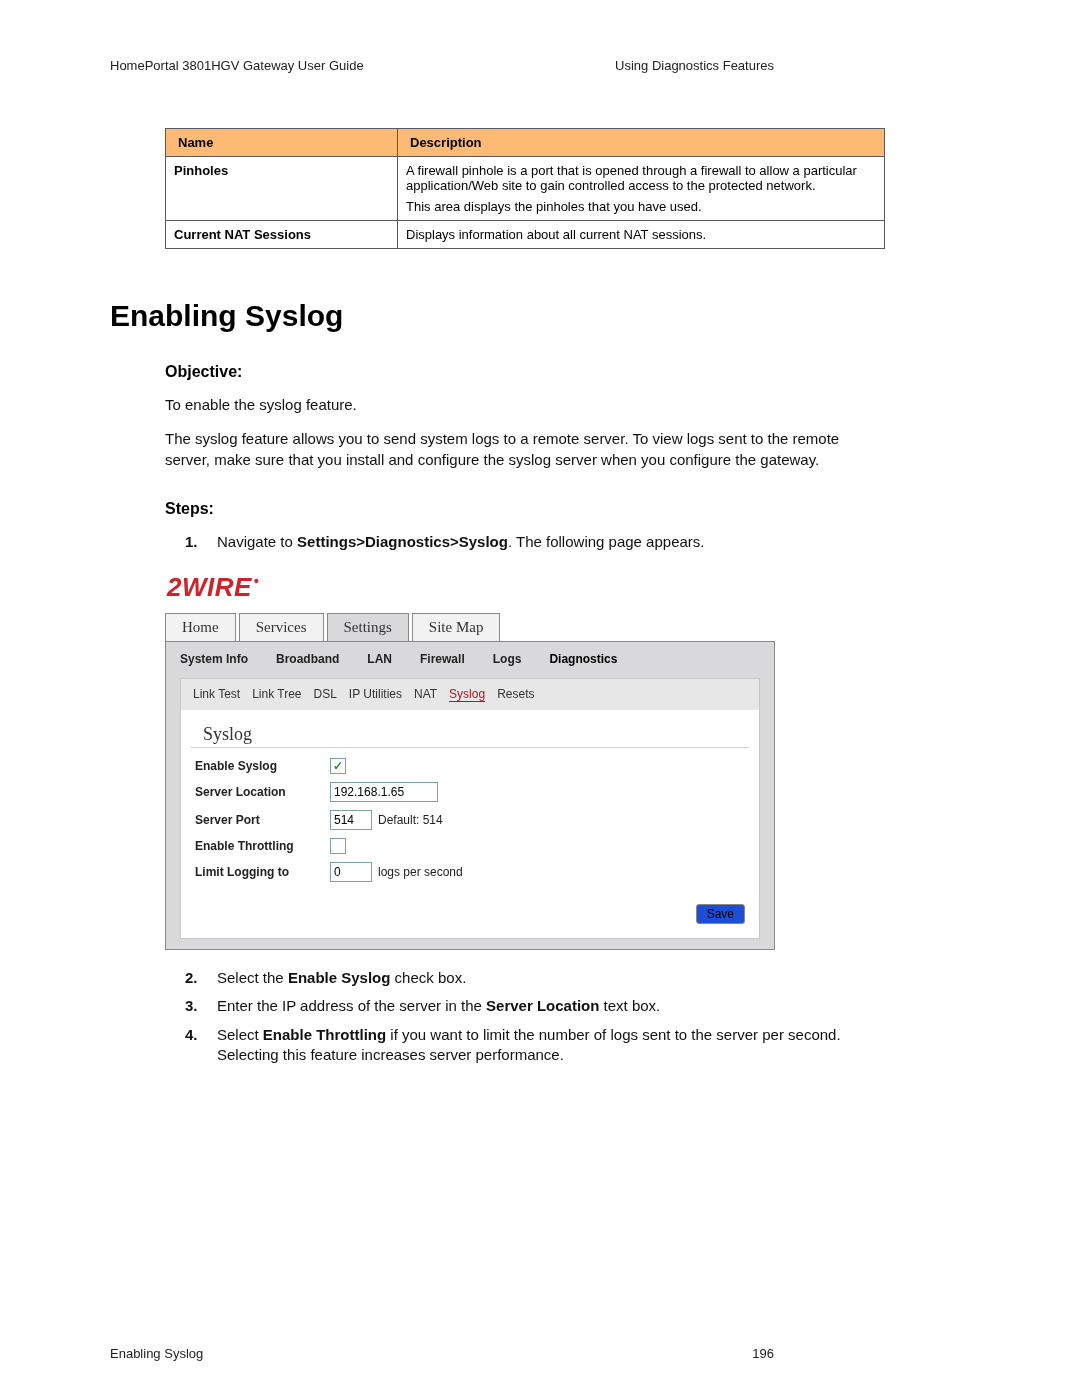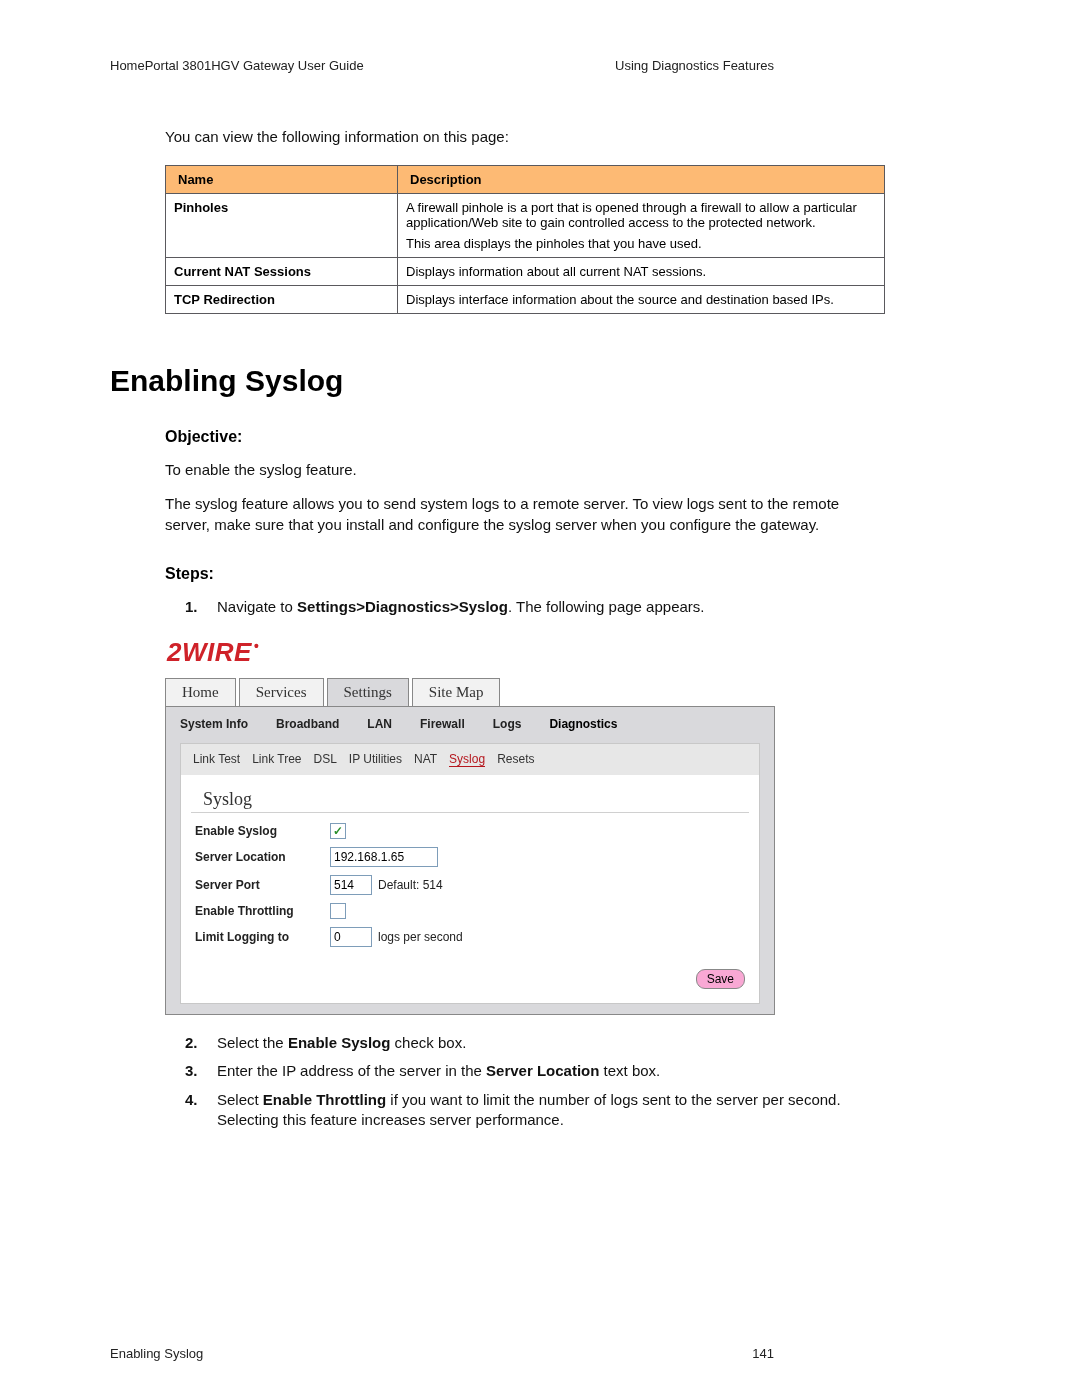--- a/index.html
+++ b/index.html
@@ -229,24 +229,24 @@
     background: #fff;
     font-size: 12px;
     color: #2a8f2a;
     font-weight: bold;
     line-height: 1;
   }
   .save-btn {
     float: right;
     margin: 14px 14px 0 0;
     border: 1px solid #888;
-    background: #f9a8d4;
+    background: #1d4ed8;
     padding: 2px 10px;
     font-size: 12px;
-    border-radius: 9px;
+    border-radius: 3px;
   }
   .clearfix::after { content:""; display:block; clear:both; }
 
   
   .page-footer {
     position: absolute;
     bottom: 36px;
     left: 110px;
     right: 110px;
     display: flex;
@@ -258,44 +258,39 @@
 </head>
 <body>
 
 <div class="page">
 
   <div class="running-header">
     <span>HomePortal 3801HGV Gateway User Guide</span>
     <span>Using Diagnostics Features</span>
   </div>
 
-  <div class="intro-text">You can view the following information on this page:</div>
 
   <table class="desc-table">
     <thead>
       <tr>
         <th>Name</th>
         <th>Description</th>
       </tr>
     </thead>
     <tbody>
       <tr>
         <td>Pinholes</td>
         <td>
           <p class="desc-line">A firewall pinhole is a port that is opened through a firewall to allow a particular application/Web site to gain controlled access to the protected network.</p>
           <p class="desc-line" style="margin-bottom:0">This area displays the pinholes that you have used.</p>
         </td>
       </tr>
       <tr>
         <td>Current NAT Sessions</td>
         <td>Displays information about all current NAT sessions.</td>
-      </tr>
-      <tr>
-        <td>TCP Redirection</td>
-        <td>Displays interface information about the source and destination based IPs.</td>
       </tr>
     </tbody>
   </table>
 
   <h1 class="section-heading">Enabling Syslog</h1>
 
   <div class="sub-heading">Objective:</div>
   <div class="body-text">To enable the syslog feature.</div>
   <div class="body-text">The syslog feature allows you to send system logs to a remote server. To view logs sent to the remote server, make sure that you install and configure the syslog server when you configure the gateway.</div>
 
@@ -398,16 +393,16 @@
     <li>
       <span class="num">4.</span>
       <span class="step-body">
         <span>Select </span><span class="bold">Enable Throttling</span><span> if you want to limit the number of logs sent to the server per second. Selecting this feature increases server performance.</span>
       </span>
     </li>
   </ol>
 
   <div class="page-footer">
     <span>Enabling Syslog</span>
-    <span>141</span>
+    <span>196</span>
   </div>
 
 </div>
 
 </body></html>

